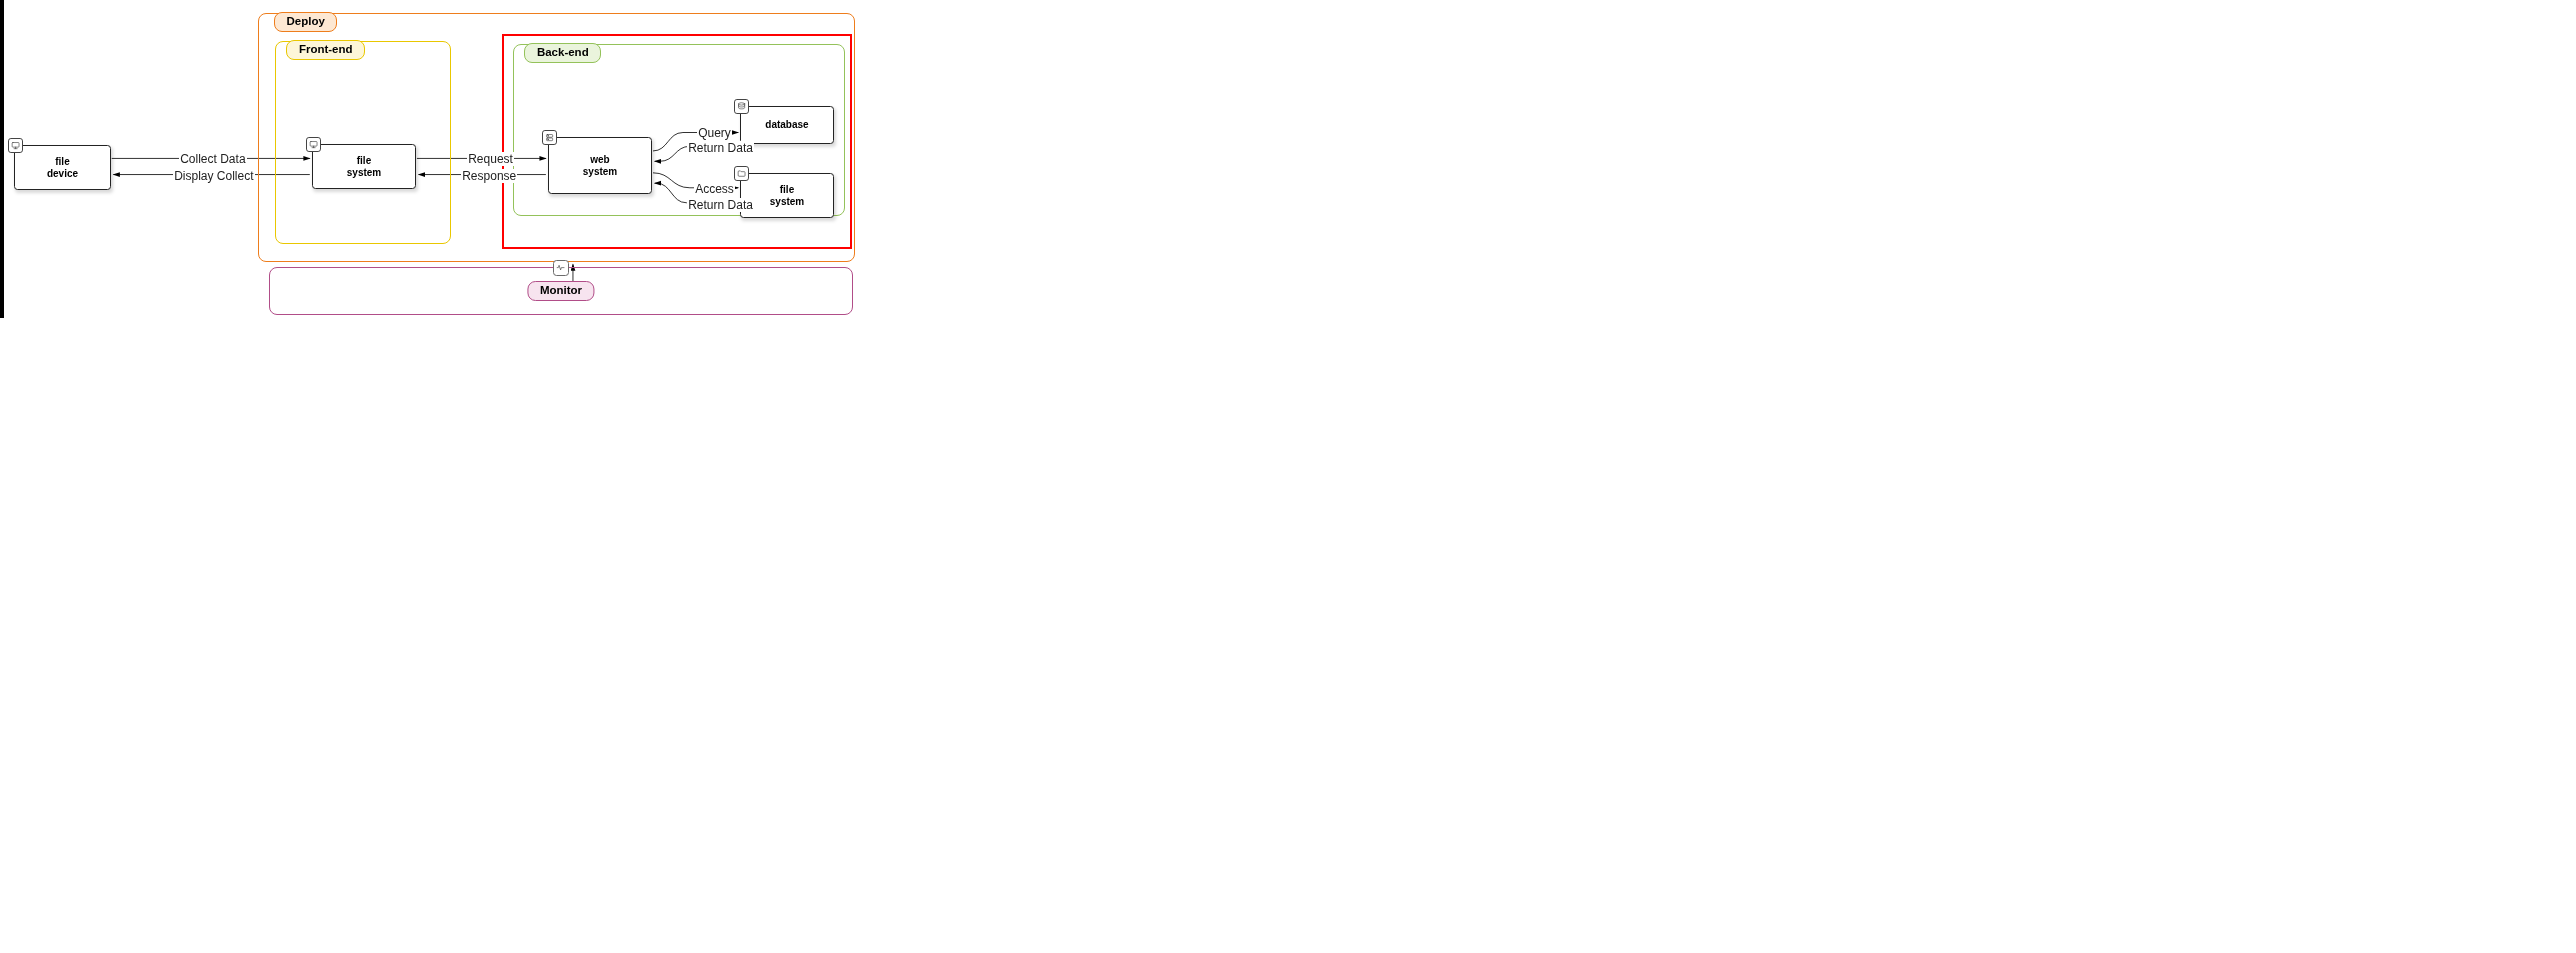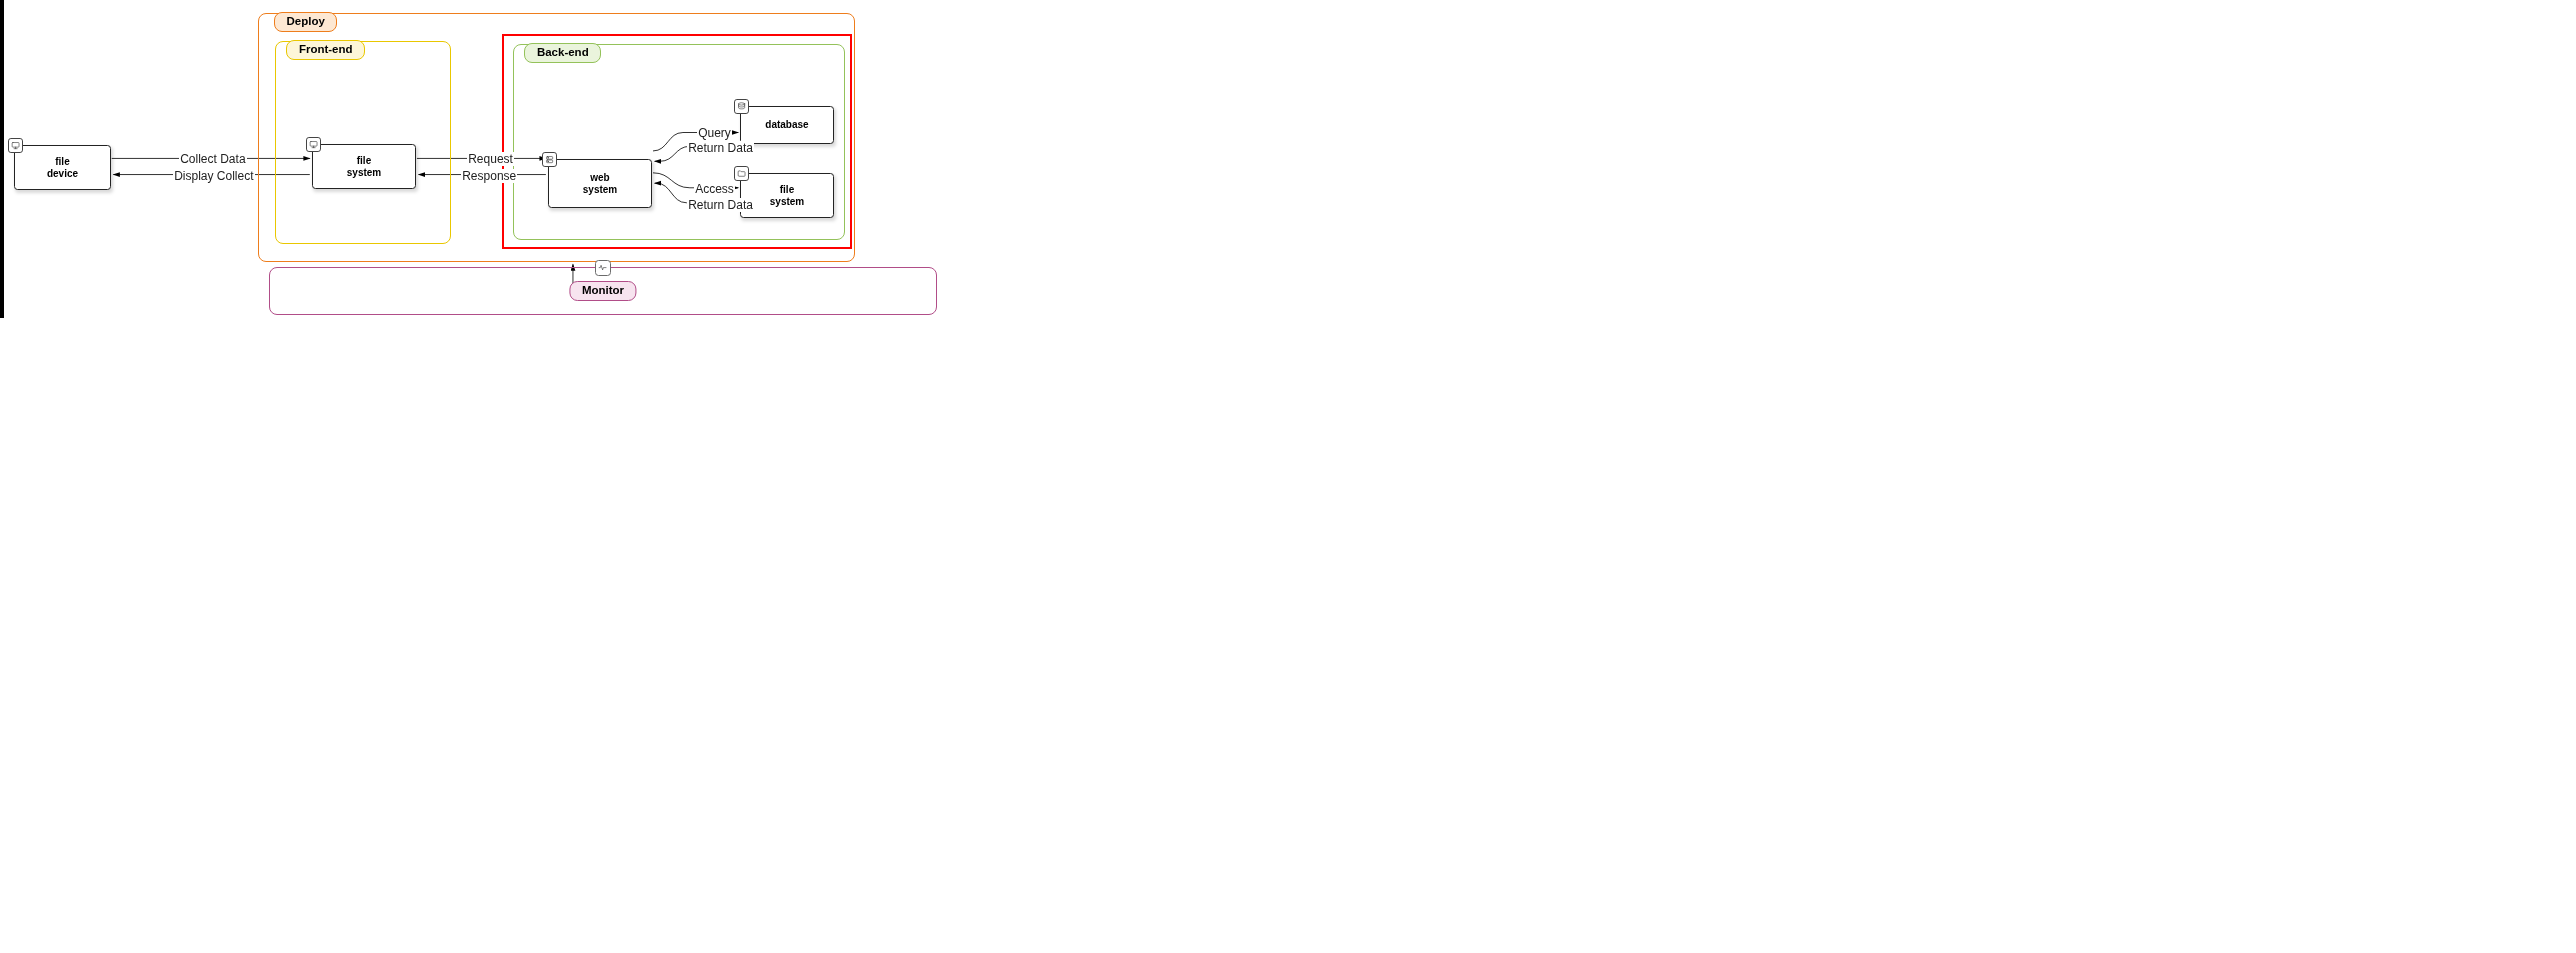--- a/index.html
+++ b/index.html
@@ -63,31 +63,31 @@
   .backend-hl {
     position: absolute;
     left: 502px; top: 34px;
     width: 350px; height: 215px;
     border: 2.9px solid #ff0000;
     border-radius: 0;
   }
 
   .backend {
     left: 513px; top: 44px;
-    width: 332px; height: 196px;
+    width: 332px; height: 172px;
     border: 1.2px solid #94c25a;
   }
   .backend .titlepill {
     border: 1.2px solid #94c25a;
     background: #eaf4dc;
   }
 
   .monitor {
     left: 269px; top: 267px;
-    width: 668px; height: 48px;
+    width: 584px; height: 48px;
     border: 1.2px solid #b14d88;
     padding-left: 16px;
   }
   .monitor .titlepill {
     position: absolute;
     left: 50%; transform: translateX(-50%);
     top: 12.7px;
     border: 1.2px solid #b14d88;
     background: #f7e4ef;
   }
@@ -122,21 +122,21 @@
     width: 15px; height: 15px;
     background: #fff;
     border: 0.9px solid #444;
     border-radius: 2.9px;
     display:flex; align-items:center; justify-content:center;
   }
   svg.ic { width: 9.2px; height: 9.2px; stroke:#333; stroke-width:1.6; fill:none; stroke-linecap:round; stroke-linejoin:round;}
 
   .userdevice { left: 14px;  top: 145px; width: 97px; height: 45px; }
   .filesys    { left: 312px; top: 144px; width: 104px; height: 45px; }
-  .webserver  { left: 548px; top: 159px; width: 104px; height: 49px; }
+  .webserver  { left: 548px; top: 137px; width: 104px; height: 57px; }
   .database   { left: 740px; top: 106px; width: 94px; height: 38px; }
   .filesys2   { left: 740px; top: 173px; width: 94px; height: 45px; }
 
   
   .elabel {
     position: absolute;
     font-size: 12px;
     color: #222;
     background: #fff;
     padding: 0 1.2px;

